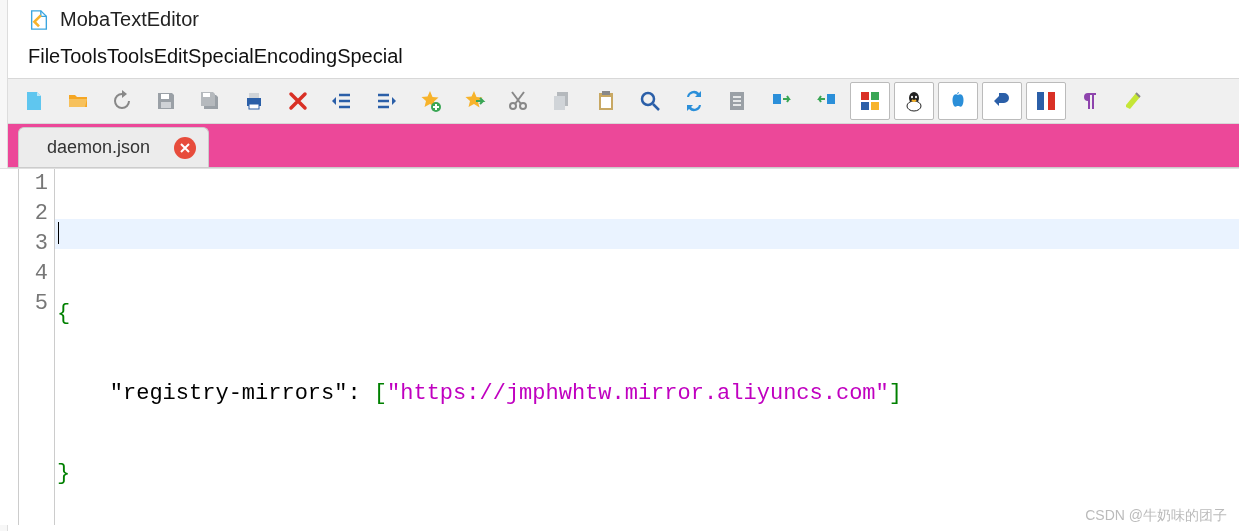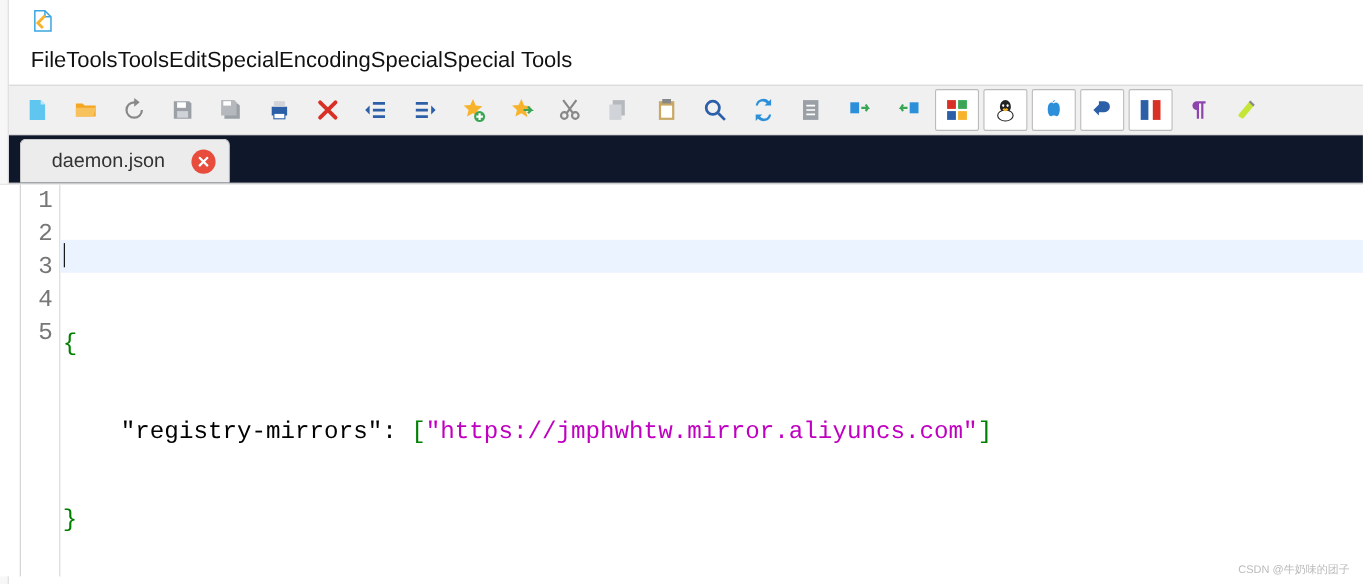--- a/index.html
+++ b/index.html
@@ -50,21 +50,21 @@
       border-radius: 2px;
     }
     .tool-btn.boxed {
       border: 1px solid #bbb;
       background: #fff;
     }
     .tool-btn svg { width: 24px; height: 24px; }
     .tabbar {
       display: flex;
       align-items: flex-end;
-      background: #0f172a;
+      background: #ec4899;
       border-bottom: 1px solid #ccc;
       height: 44px;
       padding-left: 18px;
     }
     .tab {
       display: flex;
       align-items: center;
       gap: 24px;
       background: #ececec;
       border: 1px solid #ccc;
@@ -123,21 +123,21 @@
     .code .line.current { background: #eaf3ff; }
     .tok-brace { color: #008000; }
     .tok-key { color: #000; }
     .tok-punct { color: #000; }
     .tok-bracket { color: #008000; }
     .tok-string { color: #c000c0; }
     .watermark {
       position: absolute;
       bottom: 6px;
       right: 12px;
-      font-size: 10px;
+      font-size: 14px;
       color: #bbb;
       font-family: Arial, sans-serif;
     }
     .left-stub {
       position: absolute;
       left: 0; top: 0;
       width: 8px; height: 100%;
       background: #f7f7f7;
       border-right: 1px solid #ddd;
     }
@@ -156,31 +156,31 @@
 <div class="left-stub"></div>
 
 <div class="titlebar">
   <span class="app-icon">
     <svg viewBox="0 0 24 24">
         <path d="M4 2h10l6 6v14H4z" fill="#fff" stroke="#3ba6e0" stroke-width="1.5"></path>
         <path d="M14 2v6h6" fill="none" stroke="#3ba6e0" stroke-width="1.5"></path>
         <path d="M5 14l6 6 2-2-4-4 6-6-2-2z" fill="#f7b32b"></path>
       </svg>
   </span>
+  <span>MobaTextEditor</span>
 </div>
 
 <div class="menubar">
   <div>File</div>
   <div>Tools</div>
   <div>Tools</div>
   <div>Edit</div>
   <div>Special</div>
   <div>Encoding</div>
   <div>Special</div>
-  <div>Special Tools</div>
 </div>
 
 <div class="toolbar">
   <div class="tool-btn">
       <svg viewBox="0 0 24 24">
         <path d="M5 3h10l4 4v14H5z" fill="#5fc6ef"></path>
         <path d="M15 3v4h4" fill="#bde8f7"></path>
       </svg>
     </div>
   <div class="tool-btn">

